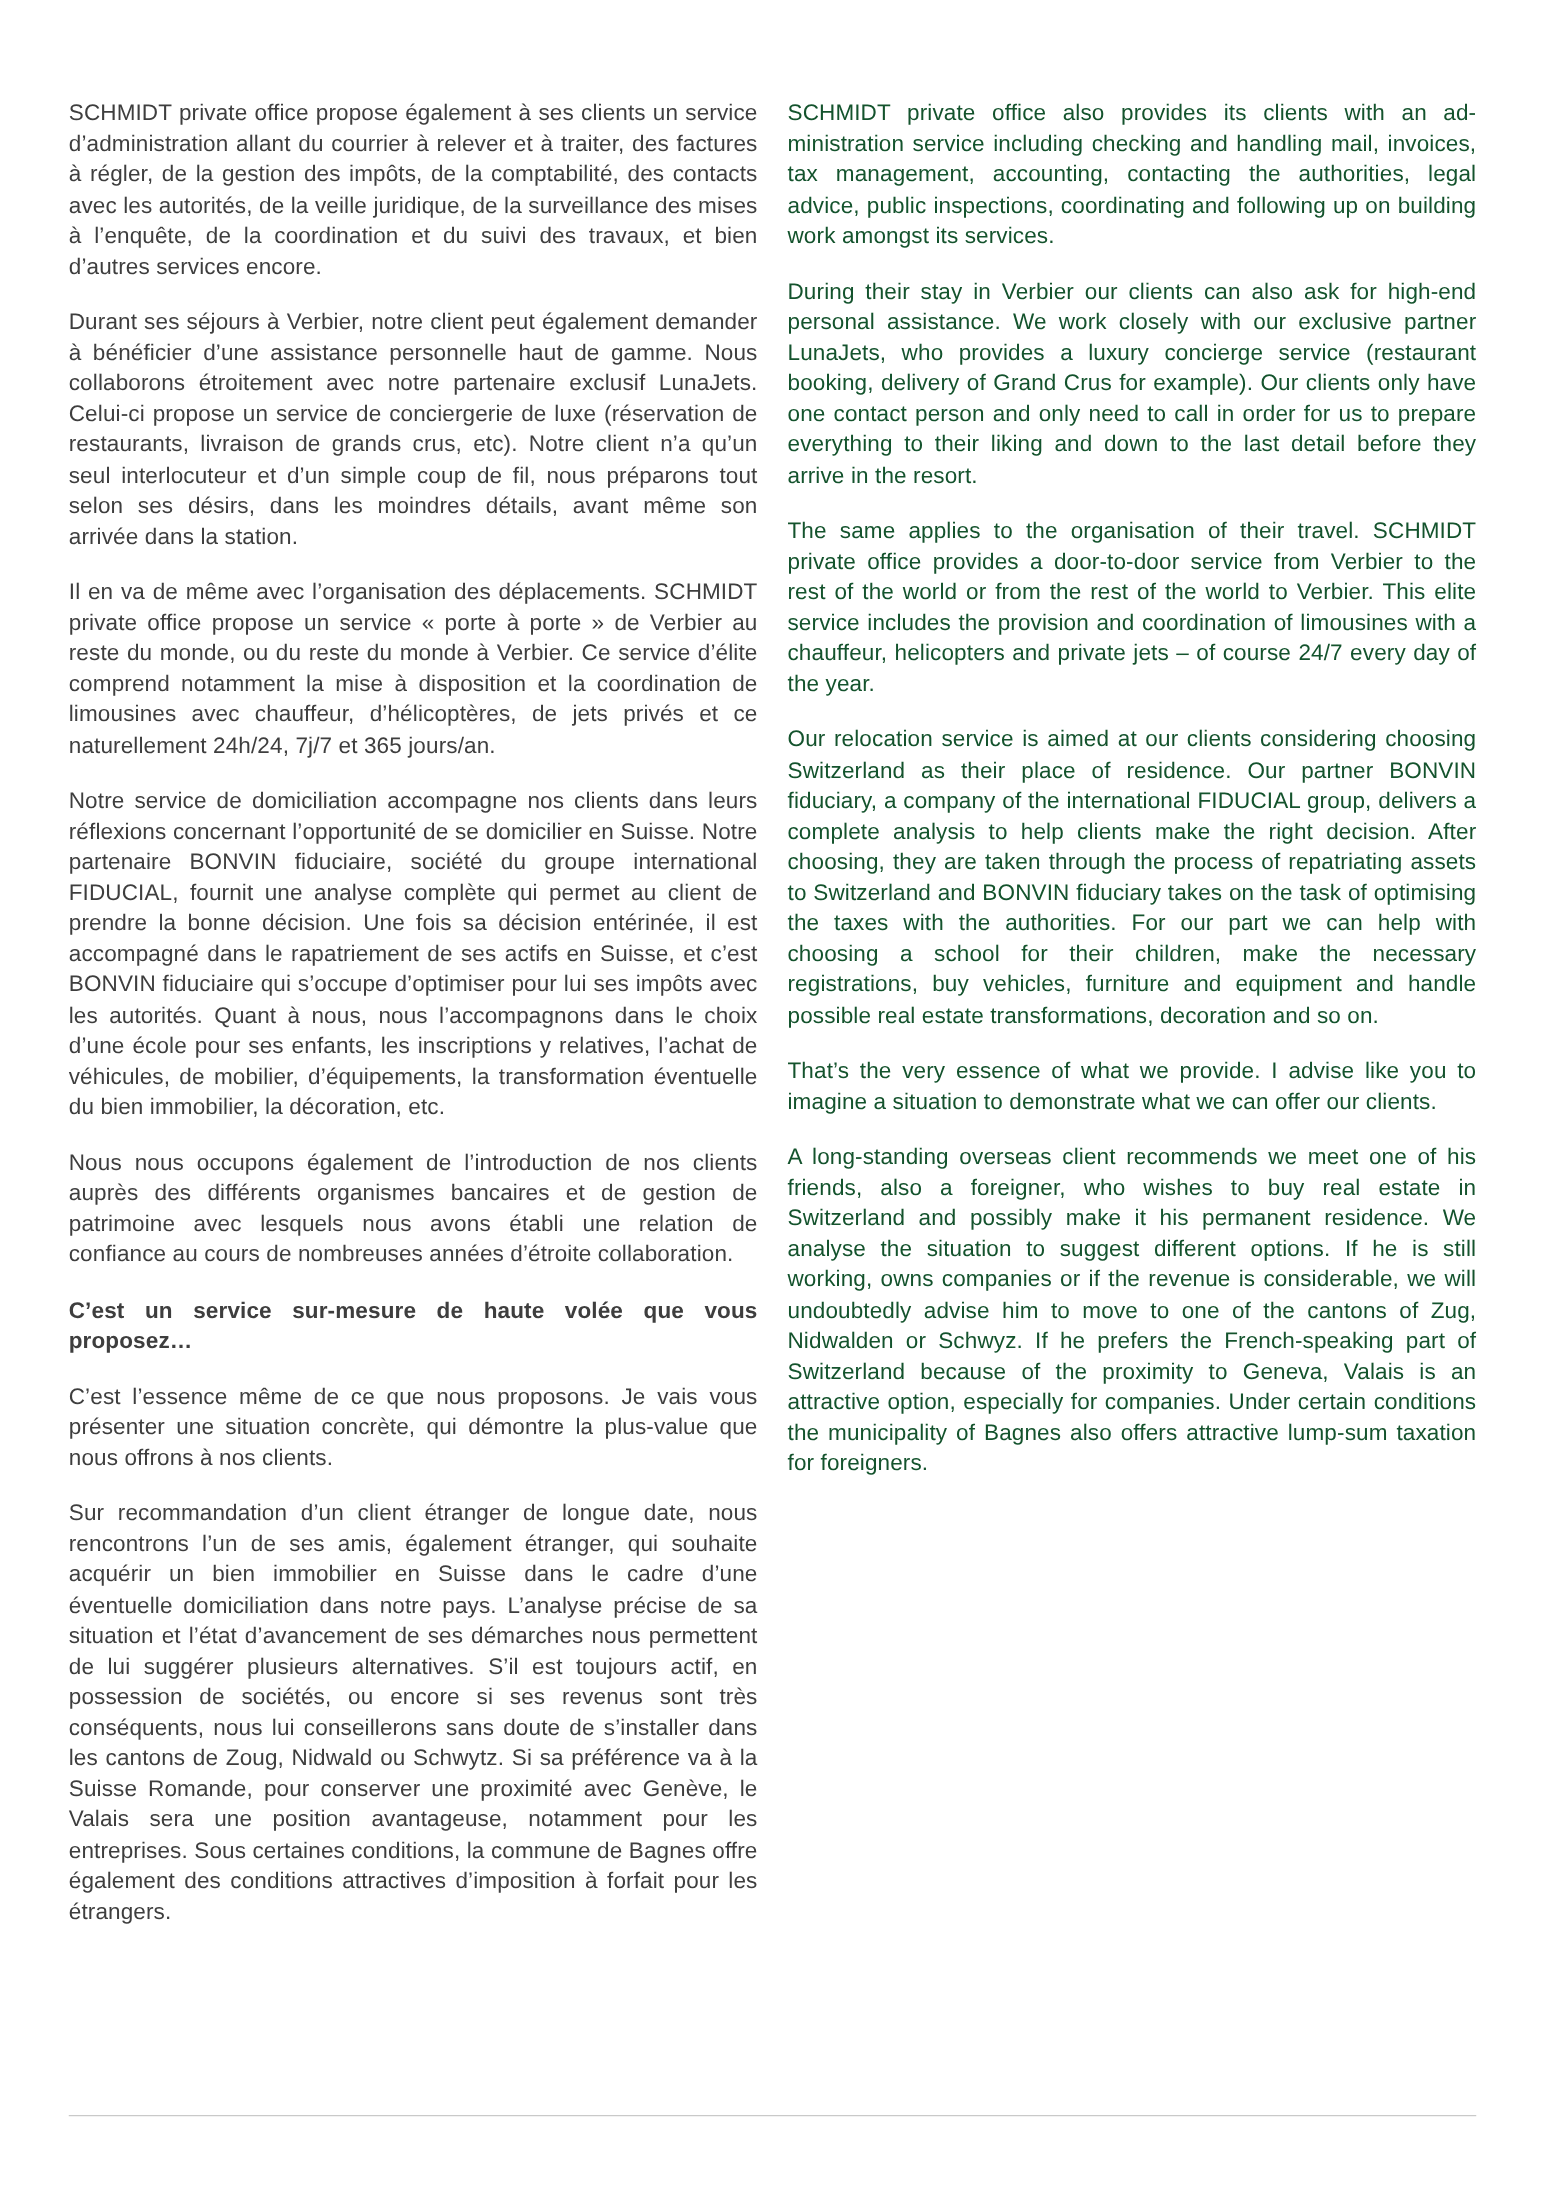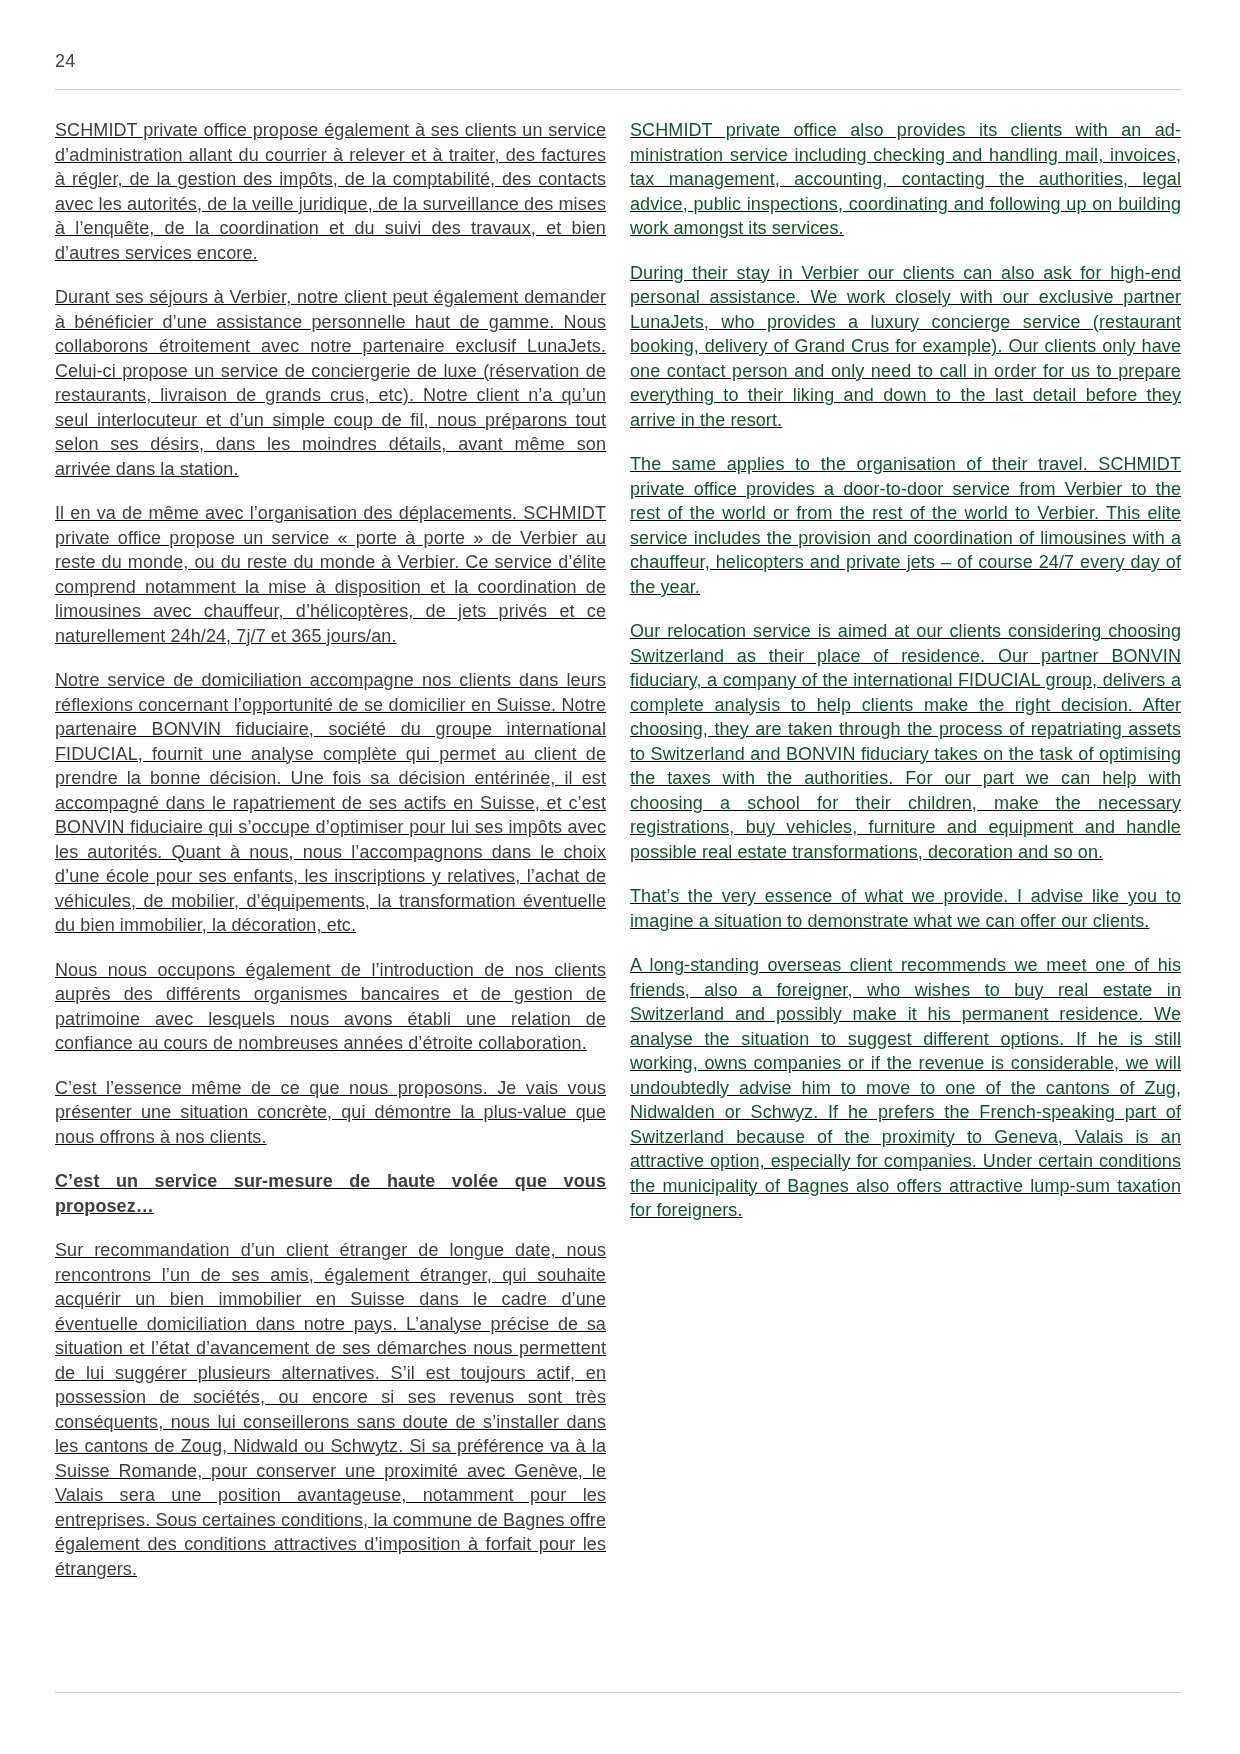--- a/index.html
+++ b/index.html
@@ -28,21 +28,20 @@
     height: 1px;
     background: #c9c9c9;
   }
   .header-rule {
     margin-top: 17px;
   }
   .content {
     display: flex;
     gap: 24px;
     margin-top: 28px;
-    text-decoration: underline;
   }
   .col {
     flex: 1 1 0;
     min-width: 0;
     text-align: justify;
     color: #3e3e3e;
     font-size: 18px;
     line-height: 24.5px;
     letter-spacing: 0.1px;
     hyphens: none;
@@ -61,34 +60,30 @@
     left: 55px;
     right: 59px;
     top: 1692px;
   }
 </style>
 </head>
 <body>
 
 <div class="page">
 
-  <div class="header">
-    <span class="pagenum">24</span>
-    <div class="rule header-rule"></div>
-  </div>
 
   <div class="content">
     <div class="col">
         <p class="para body">SCHMIDT private office propose également à ses clients un service d’administration allant du courrier à relever et à traiter, des factures à régler, de la gestion des impôts, de la comptabilité, des contacts avec les autorités, de la veille juridique, de la surveillance des mises à l’enquête, de la coordination et du suivi des travaux, et bien d’autres services encore.</p>
         <p class="para body">Durant ses séjours à Verbier, notre client peut également demander à bénéficier d’une assistance personnelle haut de gamme. Nous collaborons étroitement avec notre partenaire exclusif LunaJets. Celui-ci propose un service de conciergerie de luxe (réservation de restaurants, livraison de grands crus, etc). Notre client n’a qu’un seul interlocuteur et d’un simple coup de fil, nous préparons tout selon ses désirs, dans les moindres détails, avant même son arrivée dans la station.</p>
         <p class="para body">Il en va de même avec l’organisation des déplacements. SCHMIDT private office propose un service « porte à porte » de Verbier au reste du monde, ou du reste du monde à Verbier. Ce service d’élite comprend notamment la mise à disposition et la coordination de limousines avec chauffeur, d’hélicoptères, de jets privés et ce naturellement 24h/24, 7j/7 et 365 jours/an.</p>
         <p class="para body">Notre service de domiciliation accompagne nos clients dans leurs réflexions concernant l’opportunité de se domicilier en Suisse. Notre partenaire BONVIN fiduciaire, société du groupe international FIDUCIAL, fournit une analyse complète qui permet au client de prendre la bonne décision. Une fois sa décision entérinée, il est accompagné dans le rapatriement de ses actifs en Suisse, et c’est BONVIN fiduciaire qui s’occupe d’optimiser pour lui ses impôts avec les autorités. Quant à nous, nous l’accompagnons dans le choix d’une école pour ses enfants, les inscriptions y relatives, l’achat de véhicules, de mobilier, d’équipements, la transformation éventuelle du bien immobilier, la décoration, etc.</p>
         <p class="para body">Nous nous occupons également de l’introduction de nos clients auprès des différents organismes bancaires et de gestion de patrimoine avec lesquels nous avons établi une relation de confiance au cours de nombreuses années d’étroite collaboration.</p>
+        <p class="para heading">C’est un service sur-mesure de haute volée que vous proposez…</p>
         <p class="para body">C’est l’essence même de ce que nous proposons. Je vais vous présenter une situation concrète, qui démontre la plus-value que nous offrons à nos clients.</p>
-        <p class="para heading">C’est un service sur-mesure de haute volée que vous proposez…</p>
         <p class="para body">Sur recommandation d’un client étranger de longue date, nous rencontrons l’un de ses amis, également étranger, qui souhaite acquérir un bien immobilier en Suisse dans le cadre d’une éventuelle domiciliation dans notre pays. L’analyse précise de sa situation et l’état d’avancement de ses démarches nous permettent de lui suggérer plusieurs alternatives. S’il est toujours actif, en possession de sociétés, ou encore si ses revenus sont très conséquents, nous lui conseillerons sans doute de s’installer dans les cantons de Zoug, Nidwald ou Schwytz. Si sa préférence va à la Suisse Romande, pour conserver une proximité avec Genève, le Valais sera une position avantageuse, notamment pour les entreprises. Sous certaines conditions, la commune de Bagnes offre également des conditions attractives d’imposition à forfait pour les étrangers.</p>
       </div>
     <div class="col secondary">
         <p class="para body">SCHMIDT private office also provides its clients with an ad-ministration service including checking and handling mail, invoices, tax management, accounting, contacting the authorities, legal advice, public inspections, coordinating and following up on building work amongst its services.</p>
         <p class="para body">During their stay in Verbier our clients can also ask for high-end personal assistance. We work closely with our exclusive partner LunaJets, who provides a luxury concierge service (restaurant booking, delivery of Grand Crus for example). Our clients only have one contact person and only need to call in order for us to prepare everything to their liking and down to the last detail before they arrive in the resort.</p>
         <p class="para body">The same applies to the organisation of their travel. SCHMIDT private office provides a door-to-door service from Verbier to the rest of the world or from the rest of the world to Verbier. This elite service includes the provision and coordination of limousines with a chauffeur, helicopters and private jets – of course 24/7 every day of the year.</p>
         <p class="para body">Our relocation service is aimed at our clients considering choosing Switzerland as their place of residence. Our partner BONVIN fiduciary, a company of the international FIDUCIAL group, delivers a complete analysis to help clients make the right decision. After choosing, they are taken through the process of repatriating assets to Switzerland and BONVIN fiduciary takes on the task of optimising the taxes with the authorities. For our part we can help with choosing a school for their children, make the necessary registrations, buy vehicles, furniture and equipment and handle possible real estate transformations, decoration and so on.</p>
         <p class="para body">That’s the very essence of what we provide. I advise like you to imagine a situation to demonstrate what we can offer our clients.</p>
         <p class="para body">A long-standing overseas client recommends we meet one of his friends, also a foreigner, who wishes to buy real estate in Switzerland and possibly make it his permanent residence. We analyse the situation to suggest different options. If he is still working, owns companies or if the revenue is considerable, we will undoubtedly advise him to move to one of the cantons of Zug, Nidwalden or Schwyz. If he prefers the French-speaking part of Switzerland because of the proximity to Geneva, Valais is an attractive option, especially for companies. Under certain conditions the municipality of Bagnes also offers attractive lump-sum taxation for foreigners.</p>
       </div>

